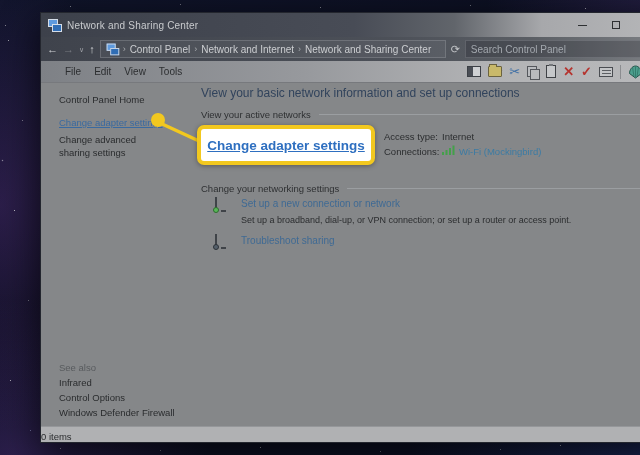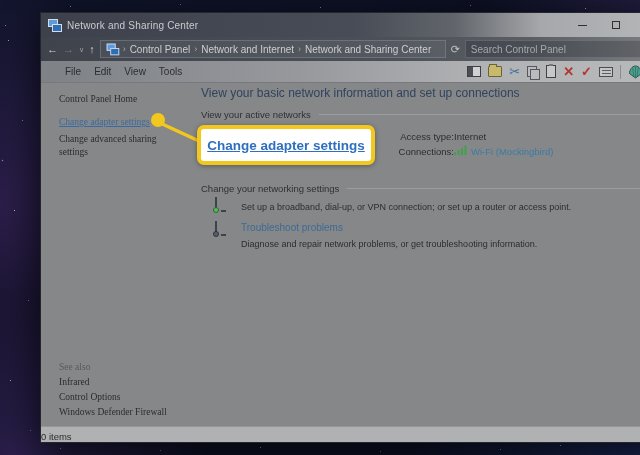--- a/index.html
+++ b/index.html
@@ -85,35 +85,35 @@
   .icon-copy::after { left:3px; top:3px; }
   .icon-paste { width:10px; height:13px; border:1px solid #3f4246; background:#c6c8ca; position:relative; }
   .icon-paste::before { content:""; position:absolute; left:2px; top:-2px; width:4px; height:2px; background:#6f7control; background:#74777b; }
   .icon-x { color:#b5342f; font-size:13px; font-weight:bold; line-height:1; }
   .icon-check { color:#b5342f; font-size:13px; font-weight:bold; line-height:1; }
   .icon-props { width:14px; height:10px; border:1px solid #4a4d52; background:#c3c5c7; position:relative; }
   .icon-props::before { content:""; position:absolute; left:2px; top:2px; width:9px; height:1px; background:#5c5f63; box-shadow:0 3px 0 #5c5f63; }
 
   
   .content { flex:1; display:flex; background:#858789; position:relative; min-height:0; }
-  .sidebar { width:150px; flex:0 0 150px; padding-top:10px; font-size:9.5px; color:#2a2c2e; position:relative;font-family:Liberation Serif, serif; }
+  .sidebar { width:150px; flex:0 0 150px; padding-top:10px; font-size:9.5px; color:#2a2c2e; position:relative; }
   .sb-item { padding:0 8px 0 18px; line-height:13px; }
   .sb-home { margin-bottom:10px; }
   .sb-link { color:#3a6aa0; text-decoration:underline; display:inline-block; }
   .sb-adv { margin-top:4px; width:128px; line-height:13px; }
   .sb-bottom { position:absolute; bottom:6px; left:0; right:0; }
   .sb-bottom .sb-item { line-height:15px; }
   .see-also { color:#585b5e; }
 
   .main { flex:1; padding:3px 20px 0 10px; font-size:9.5px; color:#2b2d2f; min-width:0; }
   .h1 { font-size:12px; line-height:14px; color:#31435c; font-weight:400; margin-bottom:8px; white-space:nowrap; }
   .sect { display:flex; align-items:center; white-space:nowrap; line-height:13px; color:#2e3032; }
   .rule { flex:1; height:1px; background:#9b9ea1; margin-left:8px; }
   .active-block { height:61px; position:relative; }
-  .net-info { position:absolute; left:195px; top:8px;text-align:right; }
+  .net-info { position:absolute; left:183px; top:8px; }
   .info-row { display:flex; align-items:center; line-height:15px; }
   .info-label { width:58px; }
   .wifi { display:inline-block; margin-right:4px; }
   .wifi-link { color:#3b7ba4; text-decoration:none; }
   .net-item { display:flex; margin:2px 0 8px 14px; }
   .net-item-icon { width:18px; height:15px; margin-right:8px; flex:0 0 18px; position:relative; top:1px; }
   .mon { width:16px; height:11px; border:1px solid #3f4348; background:#7d90a8; position:relative; }
   .mon::after { content:""; position:absolute; left:5px; bottom:-3px; width:5px; height:2px; background:#3f4348; }
   .mon.dim { background:#9aa3ad; }
   .mon-badge { position:absolute; left:-2px; bottom:0px; width:6px; height:6px; border-radius:50%; }
@@ -272,32 +272,32 @@
           <span>Change your networking settings</span>
           <span class="rule"></span>
         </div>
 
         <div class="net-item">
           <span class="net-item-icon">
             <span class="mon"></span>
             <span class="mon-badge badge-green"></span>
           </span>
           <span>
+            <a class="net-link">Set up a new connection or network</a>
             <div class="net-desc">Set up a broadband, dial-up, or VPN connection; or set up a router or access point.</div>
           </span>
         </div>
 
         <div class="net-item">
           <span class="net-item-icon">
             <span class="mon dim"></span>
             <span class="mon-badge badge-dark"></span>
           </span>
           <span>
-            <a class="net-link">Troubleshoot problems</a>
-            <div class="net-desc">Diagnose and repair network problems, or get troubleshooting information.</div>
+            <a class="net-link">Troubleshoot sharing</a>
           </span>
         </div>
       </div>
     </div>
 
     <div class="statusbar">
       <span>0 items</span>
       <span class="grip"></span>
     </div>
   </div>

